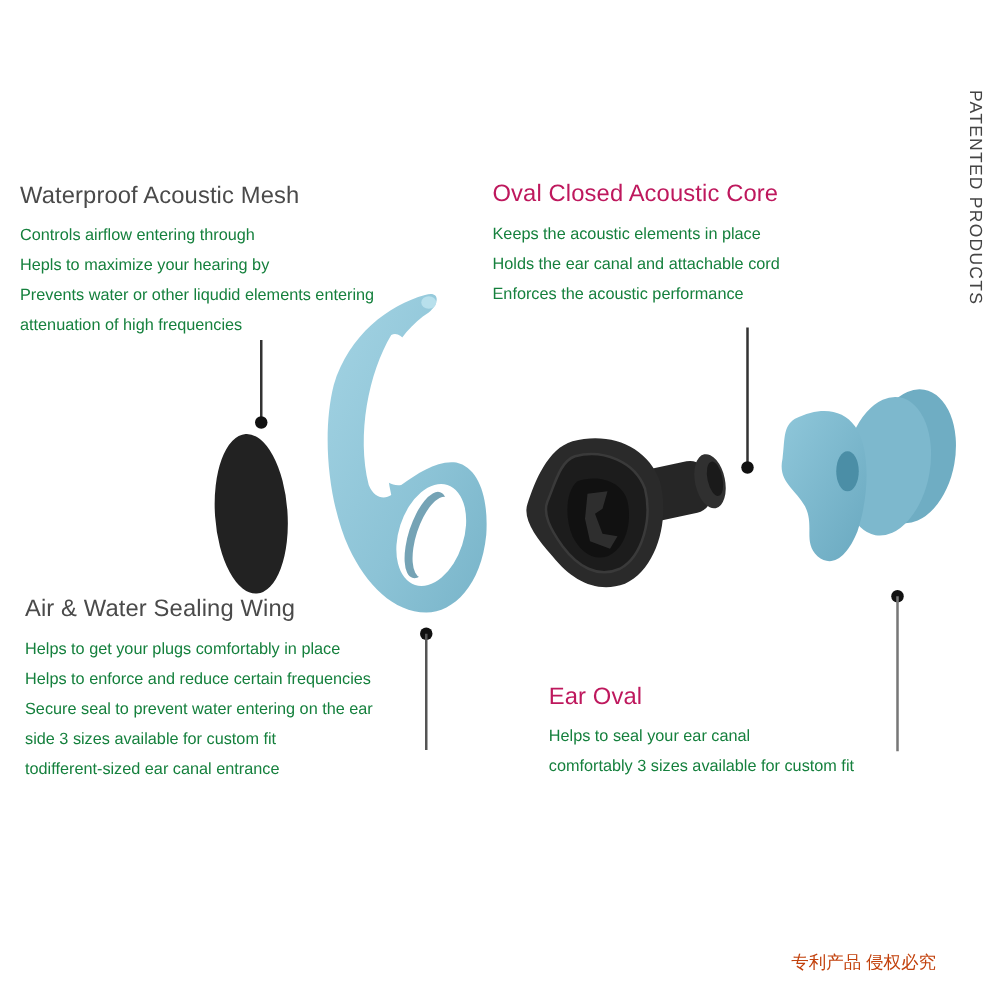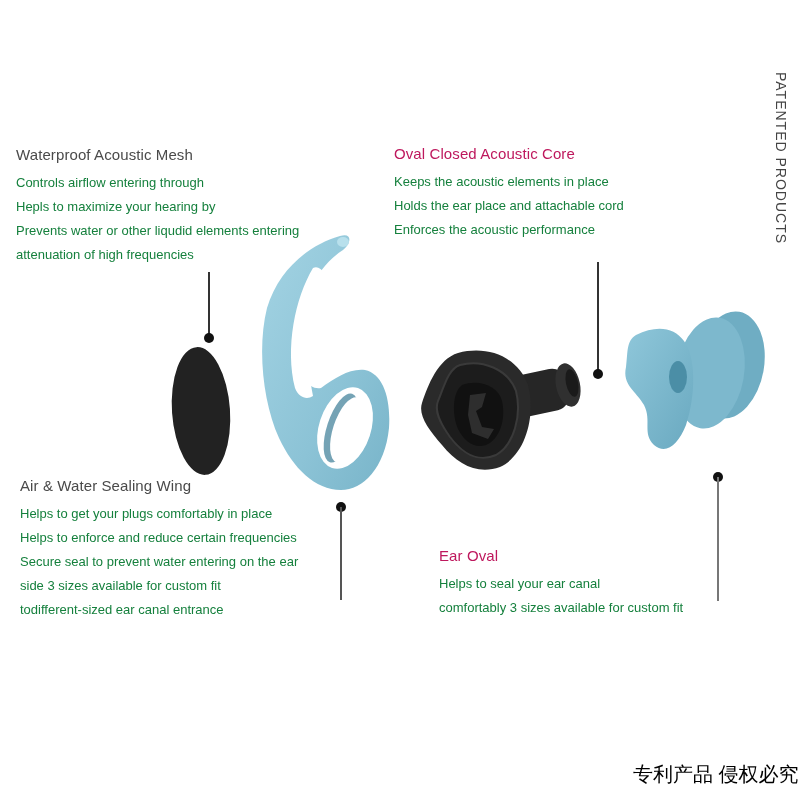--- a/index.html
+++ b/index.html
@@ -9,21 +9,21 @@
     }
     body {
       width: 800px;
       height: 800px;
       position: relative;
       overflow: hidden;
       font-family: "Liberation Sans", "DejaVu Sans", sans-serif;
     }
     .block { position: absolute; }
     .title {
-      font-size: 15px;
+      font-size: 19px;
       color: #4a4a4a;
       font-weight: 400;
       letter-spacing: 0.1px;
       white-space: nowrap;
       margin: 0;
     }
     .title.dark { color: #be185d; }
     .lines { margin-top: 12px; }
     .line {
       font-size: 13px;
@@ -38,22 +38,22 @@
       writing-mode: vertical-rl;
       font-size: 14px;
       color: #444;
       letter-spacing: 1px;
       white-space: nowrap;
     }
     .footer-cn {
       position: absolute;
       left: 633px;
       top: 761px;
-      font-size: 20px;
-      color: #000000;
+      font-size: 14px;
+      color: #c2410c;
       white-space: nowrap;
       text-align: center;
     }
     .connector {
       position: absolute;
       width: 2px;
       background: #333;
     }
     .dot {
       position: absolute;
@@ -76,21 +76,21 @@
     <div class="line">Hepls to maximize your hearing by</div>
     <div class="line">Prevents water or other liqudid elements entering</div>
     <div class="line">attenuation of high frequencies</div>
   </div>
 </div>
 
 <div class="block" style="left:394px; top:145px;">
   <h2 class="title dark">Oval Closed Acoustic Core</h2>
   <div class="lines" style="margin-top:8px;">
     <div class="line">Keeps the acoustic elements in place</div>
-    <div class="line">Holds the ear place and attachable cord</div>
+    <div class="line">Holds the ear canal and attachable cord</div>
     <div class="line">Enforces the acoustic performance</div>
   </div>
 </div>
 
 <div class="block" style="left:20px; top:477px;">
   <h2 class="title">Air &amp; Water Sealing Wing</h2>
   <div class="lines" style="margin-top:8px;">
     <div class="line">Helps to get your plugs comfortably in place</div>
     <div class="line">Helps to enforce and reduce certain frequencies</div>
     <div class="line">Secure seal to prevent water entering on the ear</div>

